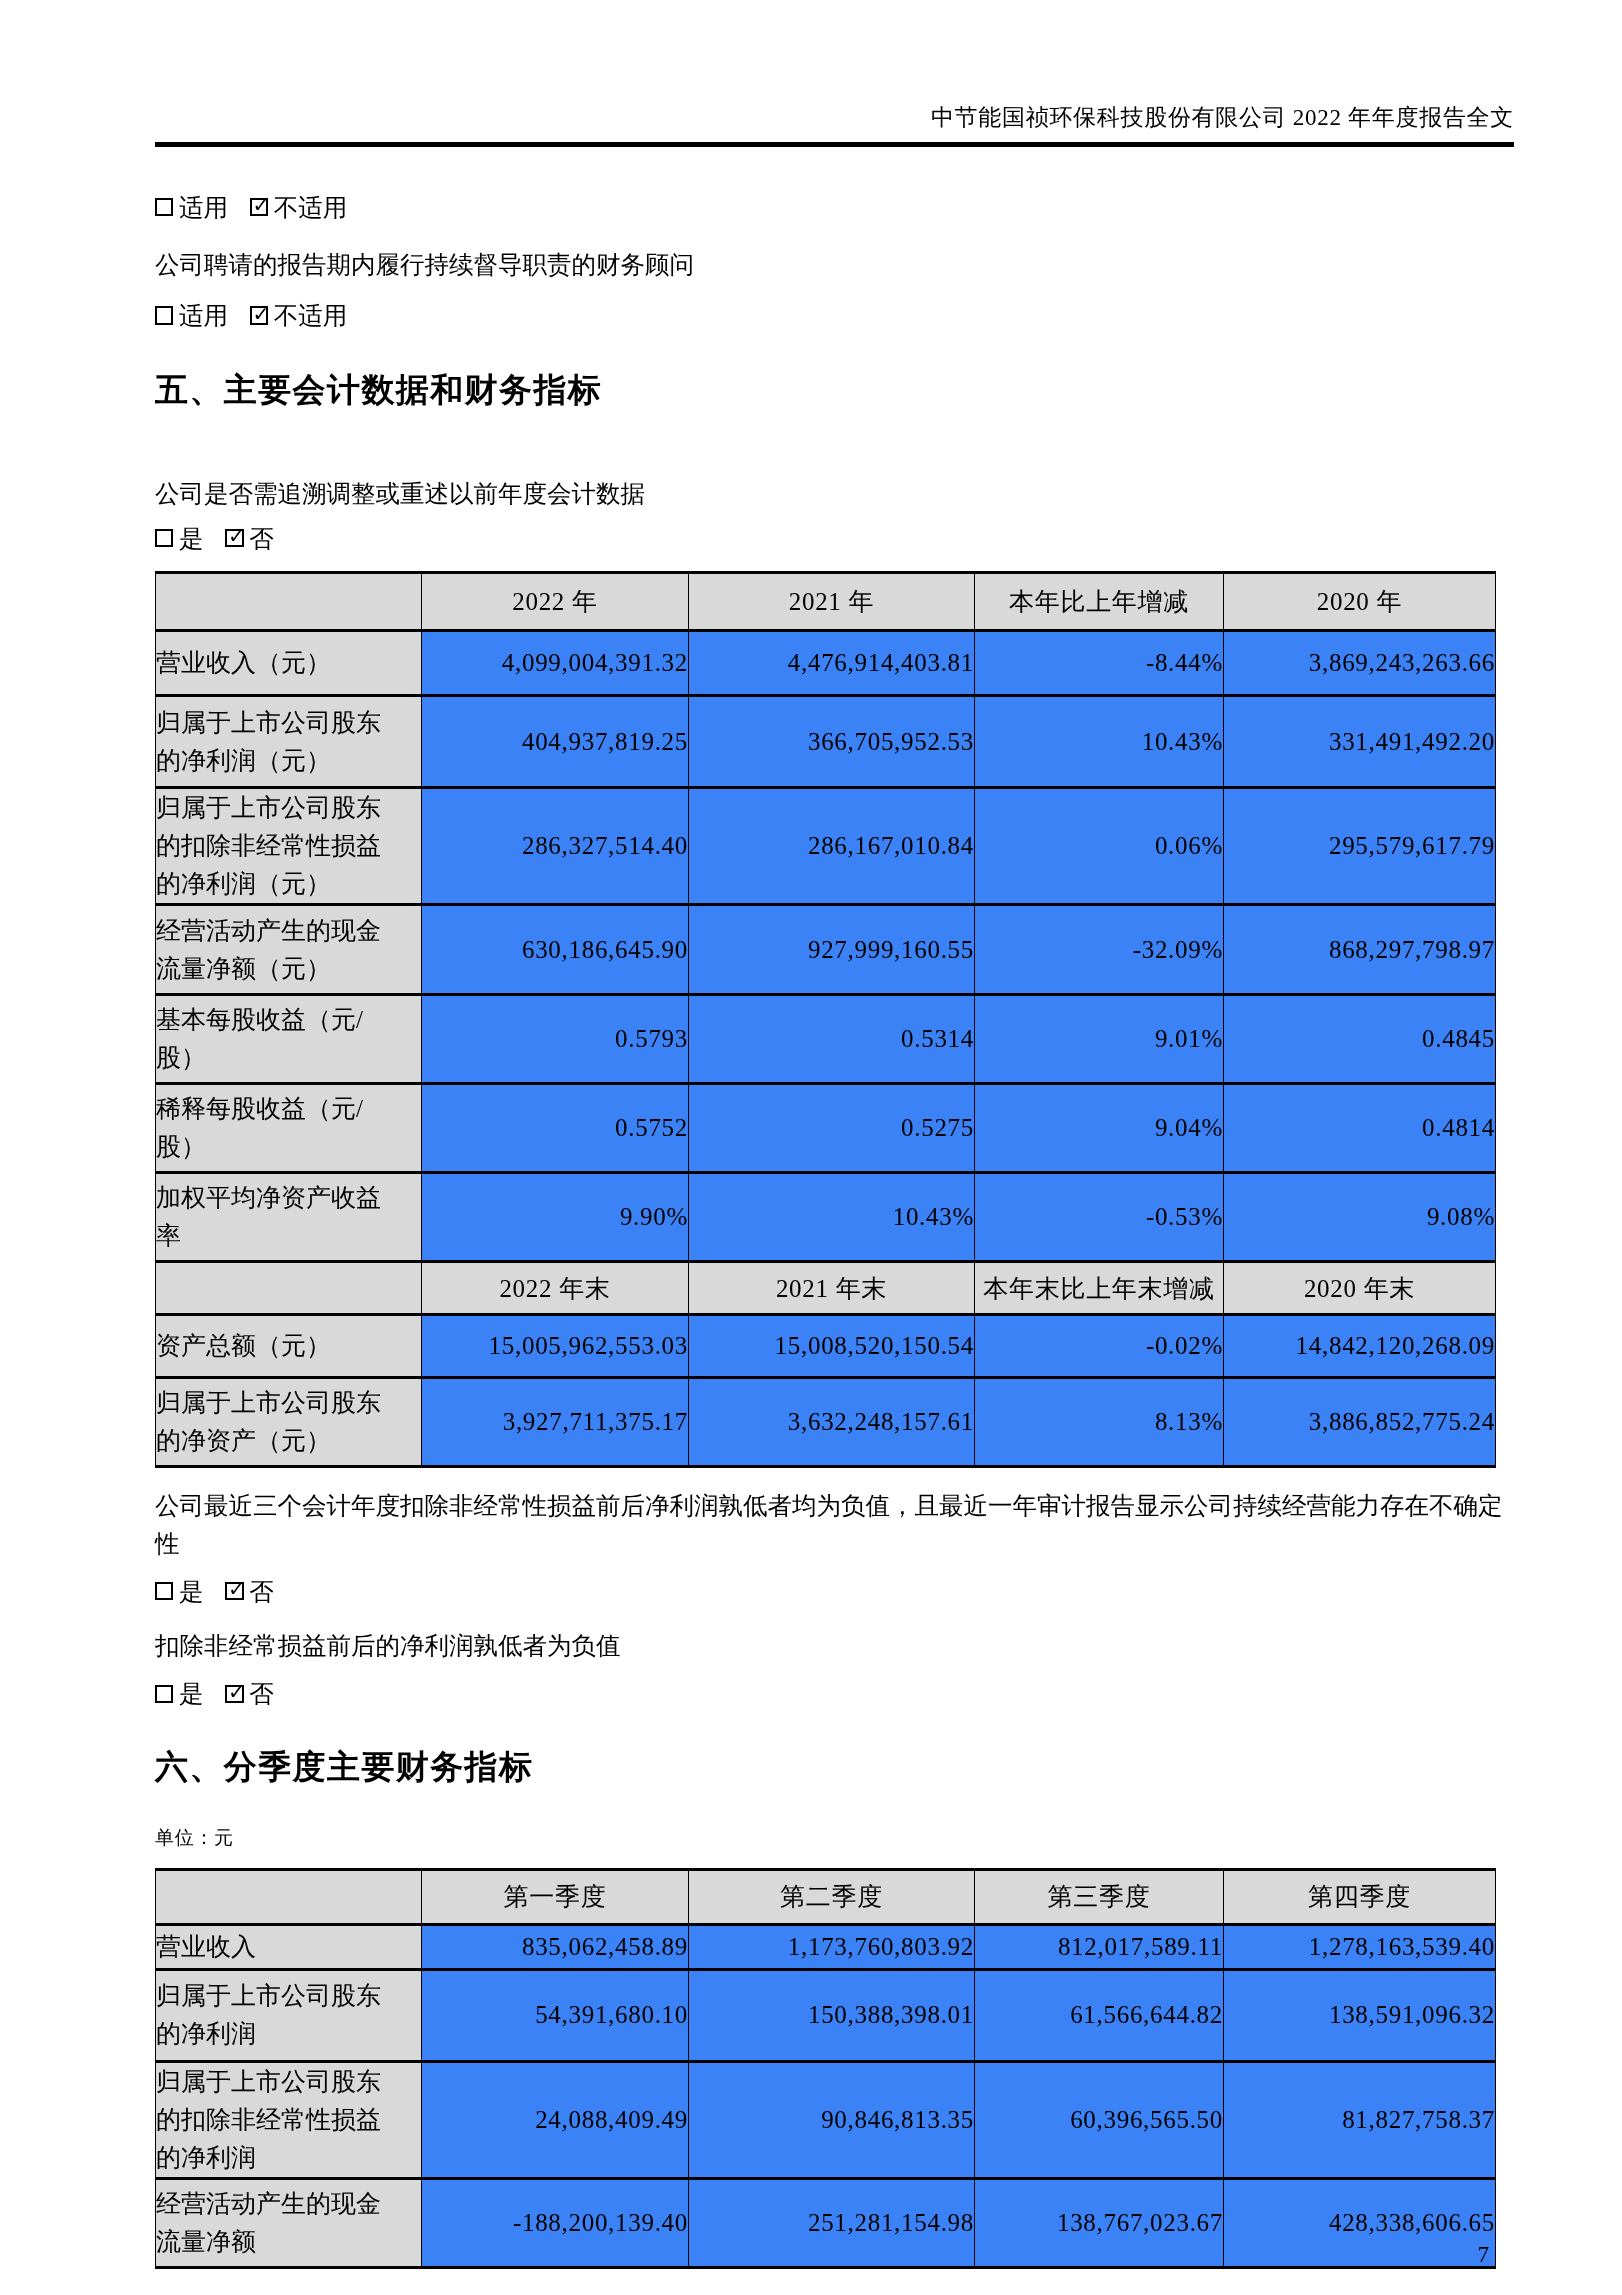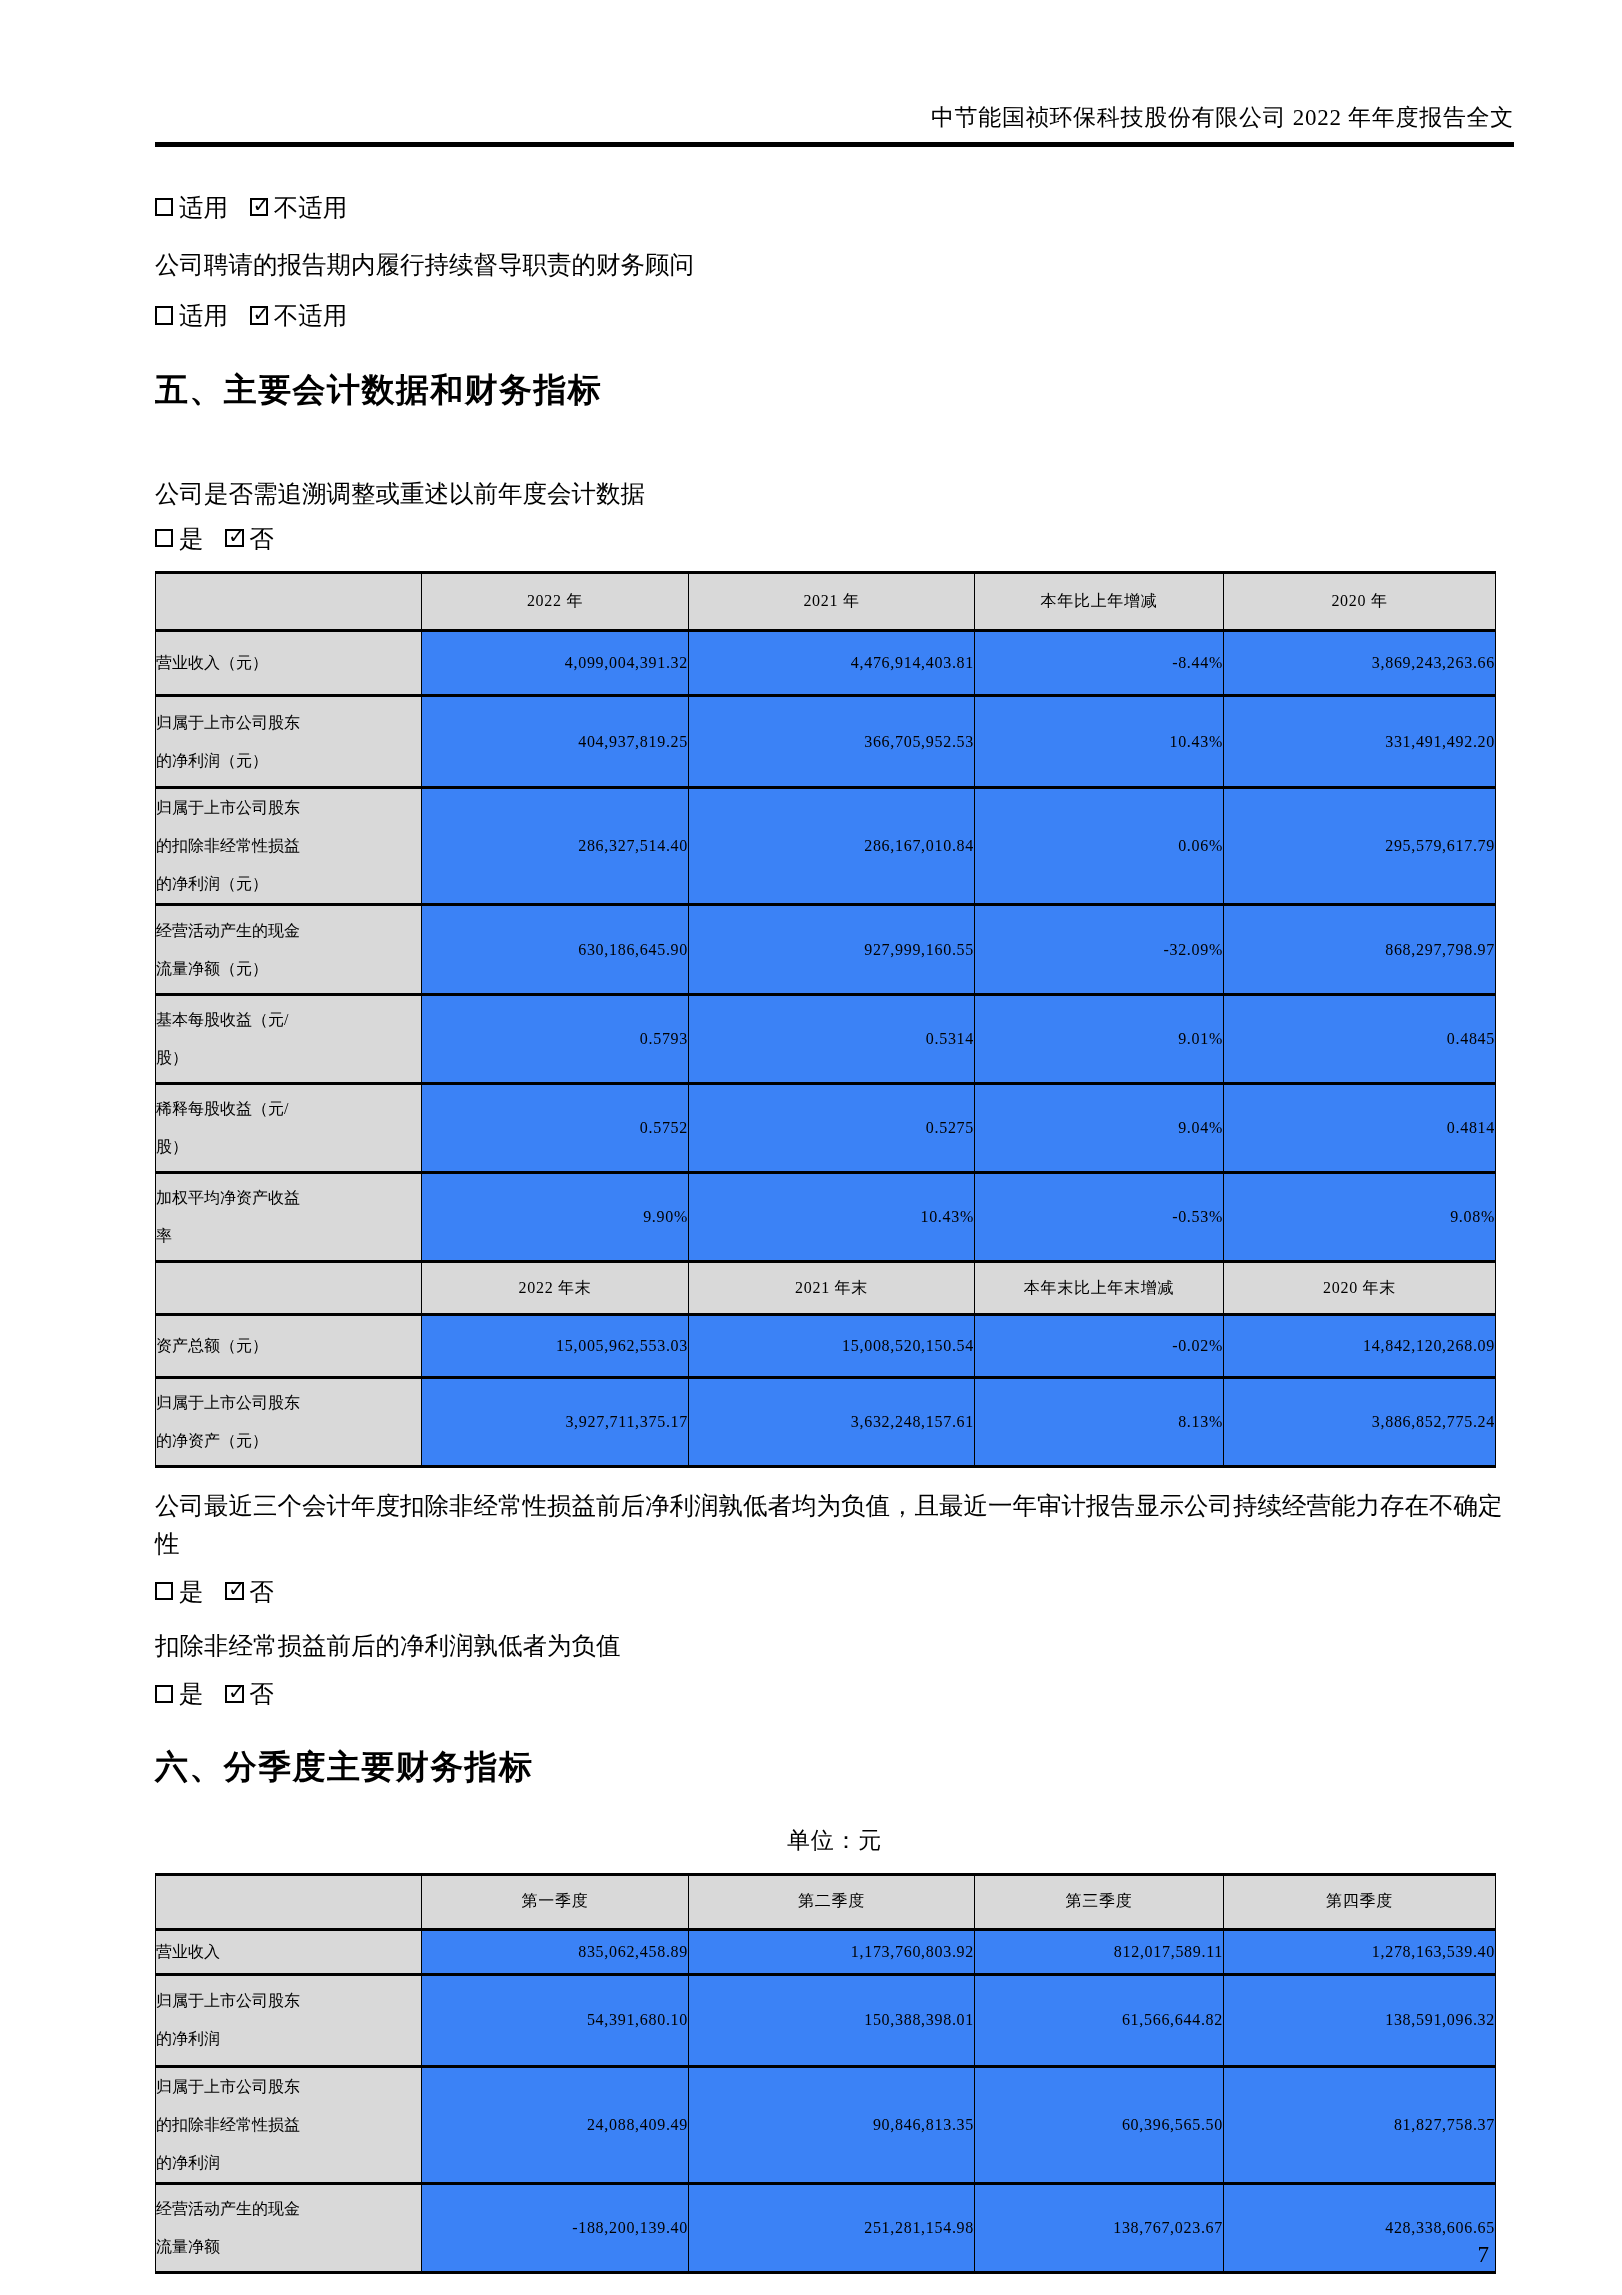--- a/index.html
+++ b/index.html
@@ -44,21 +44,21 @@
   .sec-title {
     font-size:33px; font-weight:bold;
     line-height:41px;
     font-family:"Liberation Sans","DejaVu Sans",sans-serif;
     letter-spacing:1.4px;
   }
   table.fin {
     border-collapse:collapse;
     width:1341px;
     table-layout:fixed;
-    font-size:16px;
+    font-size:25px;
   }
   table.fin td {
     border:1.4px solid #000;
     border-top-width:3.4px;
     border-bottom-width:3.4px;
     padding:0;
     box-sizing:border-box;
     vertical-align:middle;
   }
   td.hcell {
@@ -74,21 +74,21 @@
     white-space:pre-line;
     line-height:38px;
   }
   td.vcell {
     background:#3b82f6;
     text-align:right;
     padding-right:17.7px;
     letter-spacing:0.7px;
   }
   .note { font-size:24.5px; line-height:38px; }
-  .unit-line { text-align:center; font-size:23px; letter-spacing:0.7px; }
+  .unit-line { text-align:left; font-size:19px; letter-spacing:0.7px; }
   .pagenum { position:absolute; right:134px; top:2242px; font-size:23px; }
 </style>
 </head>
 <body>
 
 <div class="page">
 
   <div class="hdr-title">中节能国祯环保科技股份有限公司 2022 年年度报告全文</div>
   <div class="hdr-rule"></div>
 

